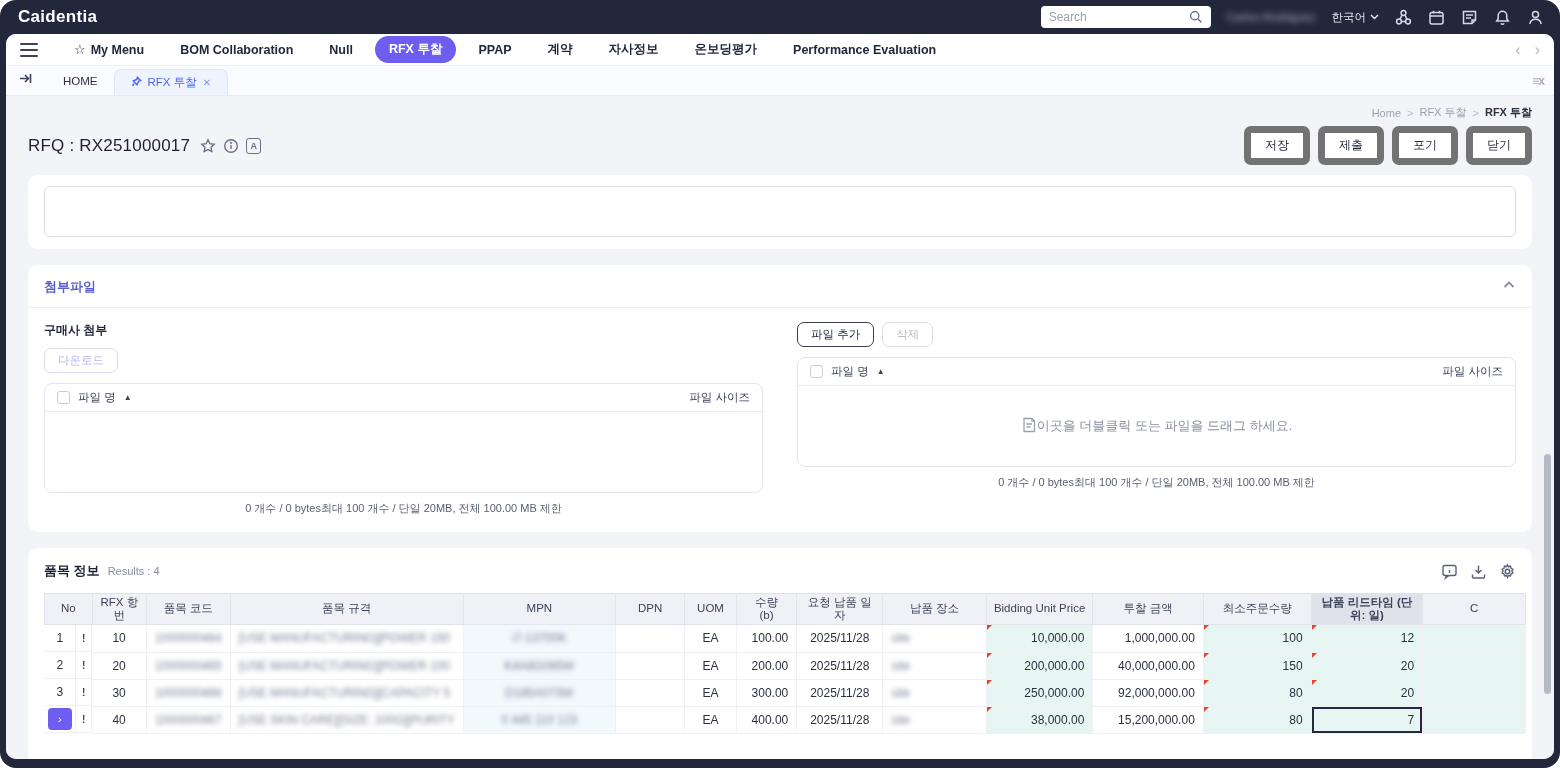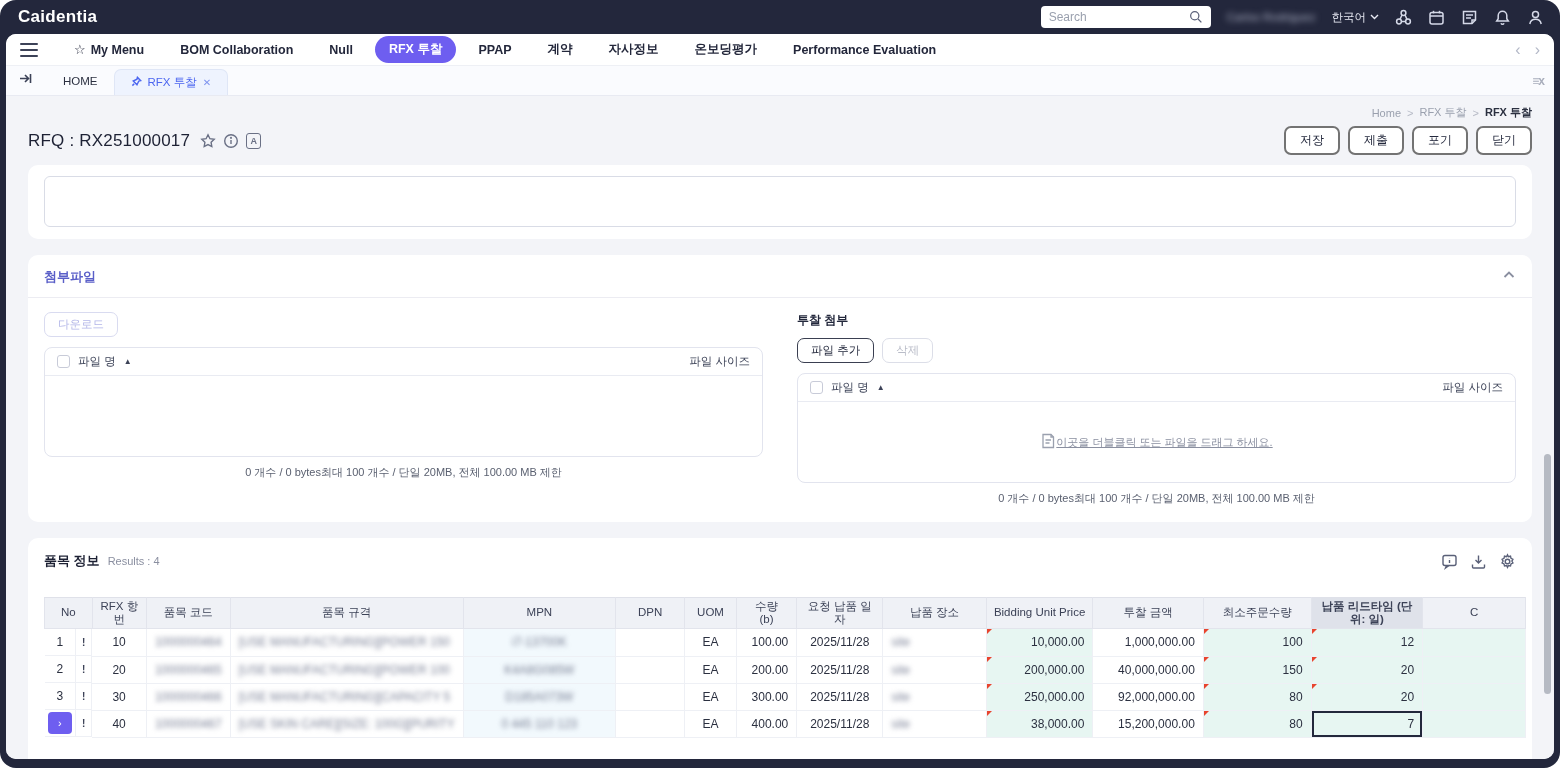--- a/index.html
+++ b/index.html
@@ -51,21 +51,21 @@
   .breadcrumb .crumb.last { font-weight:bold; color:#2b3040; cursor:default; }
   .breadcrumb .sep { color:#b6bac6; }
 
   .titlerow { display:flex; align-items:center; padding:4px 4px 10px; }
   .page-title { font-size:17px; font-weight:normal; color:#1d2134; letter-spacing:.2px; }
   .title-icons { display:flex; align-items:center; gap:7px; margin-left:10px; color:#6a7085; }
   .title-icons .ti { width:16px; height:16px; cursor:pointer; }
   .title-icons svg { width:16px; height:16px; stroke:#6a7085; fill:none; stroke-width:1.4; }
   .doc-a { width:15px; height:16px; border:1.4px solid #6a7085; border-radius:3px; font-size:9px; font-weight:bold; color:#6a7085; display:flex; align-items:center; justify-content:center; cursor:pointer; }
   .action-btns { margin-left:auto; display:flex; gap:8px; }
-  .action-btn { background:#fff; border:2px solid #737373; border-radius:7px; padding:4px 14px; font-size:12px; color:#23283c; font-family:inherit; cursor:pointer; }
+  .action-btn { background:#fff; border:7px solid #737373; border-radius:7px; padding:4px 14px; font-size:12px; color:#23283c; font-family:inherit; cursor:pointer; }
 
   .card { background:#fff; border-radius:10px; margin:0 4px; }
 
   
   .card-remark { height:74px; padding:8px 16px 12px; display:flex; overflow:hidden;flex-direction:column; }
   .remark-label { width:112px; font-size:11.5px; font-weight:bold; color:#3c4257; padding-top:4px; }
   .remark-box { flex:1; border:1px solid #d9dce6; border-radius:6px; background:#fff; resize:none; outline:none; font-family:inherit; font-size:12px; padding:6px 8px; margin-top:-16px; height:66px; }
 
   
   .card-attach { margin-top:16px; padding-bottom:16px; }
@@ -80,34 +80,34 @@
   .pbtn { background:#fff; border-radius:7px; padding:4px 13px; font-size:11.5px; font-family:inherit; cursor:pointer; }
   .pbtn.enabled { border:1px solid #3a3f51; color:#23283c; }
   .pbtn.disabled-indigo { border:1px solid #d9dbf0; color:#b3b6e8; cursor:default; }
   .pbtn.disabled-gray { border:1px solid #dcdee8; color:#b9bcc8; cursor:default; }
   .filelist { border:1px solid #e2e4ee; border-radius:8px; margin-top:10px; height:110px; display:flex; flex-direction:column; overflow:hidden; }
   .filelist-head { height:28px; display:flex; align-items:center; gap:8px; padding:0 12px; border-bottom:1px solid #e9ebf2; flex:0 0 auto; }
   .chk { width:13px; height:13px; border:1px solid #c8cbd8; border-radius:3px; background:#fff; cursor:pointer; }
   .fl-name { font-size:11.5px; color:#3c4257; }
   .fl-sort { font-size:8px; color:#3c4257; }
   .fl-size { margin-left:auto; font-size:11.5px; color:#3c4257; }
-  .filelist-body { flex:1; display:flex; align-items:center; justify-content:center; color:#8a8fa0; font-size:11px;text-decoration:underline; }
+  .filelist-body { flex:1; display:flex; align-items:center; justify-content:center; color:#8a8fa0; font-size:13px; }
   .dz-icon svg { width:16px; height:16px; stroke:#9aa0ae; fill:none; stroke-width:1.3; }
   .filelist-foot { display:flex; justify-content:center; font-size:11px; color:#5a6070; margin-top:8px; }
 
   
   .card-items { margin-top:16px; padding:12px 0 58px; }
   .items-head { display:flex; align-items:baseline; padding:2px 16px 0; }
   .items-title { font-size:13px; font-weight:bold; color:#1d2134; }
   .items-results { font-size:11px; color:#8a8fa0; margin-left:8px; }
   .items-icons { margin-left:auto; display:flex; gap:12px; align-self:center; }
   .items-icons .ii { width:17px; height:17px; cursor:pointer; }
   .items-icons svg { width:17px; height:17px; stroke:#5a6078; fill:none; stroke-width:1.4; }
 
-  .grid-wrap { margin:27px 0 0 16px; width:1482px; overflow:hidden; }
+  .grid-wrap { margin:13px 0 0 16px; width:1482px; overflow:hidden; }
   table.grid { border-collapse:collapse; table-layout:fixed; }
   .grid th { background:#eff1f6; font-size:11.5px; font-weight:normal; color:#3c4257; height:31px; border:1px solid #e2e4ec; border-top:1px solid #dfe1e9; white-space:pre-line; line-height:1.15; padding:0 6px; }
   .grid th.selcol { background:#dfe2ea; font-weight:bold; }
   .grid td { position:relative; font-size:12px; color:#2b3040; height:27px; border-right:1px solid #eef0f5; border-bottom:1px solid #eef0f5; padding:0 8px; white-space:nowrap; overflow:hidden; }
   .grid td.al { text-align:left; } .grid td.ac { text-align:center; } .grid td.ar { text-align:right; }
   .grid td.mint { background:var(--mint);padding-left:12px; }
   .grid td.tint { background:#f2f9fd; }
   .grid td .blur { filter:blur(2.6px); color:#7a8096; user-select:none; }
   .grid td.flagged::before { content:""; position:absolute; top:0; left:0; border-top:5px solid var(--flag-red); border-right:5px solid transparent; }
   .grid td.selected-cell { box-shadow:inset 0 0 0 2px #23283c; }
@@ -295,40 +295,40 @@
           <span class="sec-title">첨부파일</span>
           <span class="collapse">
             <svg viewBox="0 0 14 14">
                 <path d="M2.5 9 L7 4.5 L11.5 9"></path>
               </svg>
           </span>
         </div>
         <div class="attach-panels">
 
           <div class="panel">
+            <div class="panel-title">구매사 첨부</div>
             <div class="panel-btns" id="buyer-btns">
                 <button class="pbtn disabled-indigo">다운로드</button>
               </div>
             <div class="filelist">
               <div class="filelist-head">
                 <span class="chk"></span>
                 <span class="fl-name">파일 명</span>
                 <span class="fl-sort">▲</span>
                 <span class="fl-size">파일 사이즈</span>
               </div>
               <div class="filelist-body"></div>
             </div>
             <div class="filelist-foot">
               <span>0 개수 / 0 bytes</span>
               <span>최대 100 개수 / 단일 20MB, 전체 100.00 MB 제한</span>
             </div>
           </div>
 
           <div class="panel">
-            <div class="panel-title">투찰 첨부</div>
             <div class="panel-btns" id="bid-btns">
                 <button class="pbtn enabled">파일 추가</button>
                 <button class="pbtn disabled-gray">삭제</button>
               </div>
             <div class="filelist">
               <div class="filelist-head">
                 <span class="chk"></span>
                 <span class="fl-name">파일 명</span>
                 <span class="fl-sort">▲</span>
                 <span class="fl-size">파일 사이즈</span>

